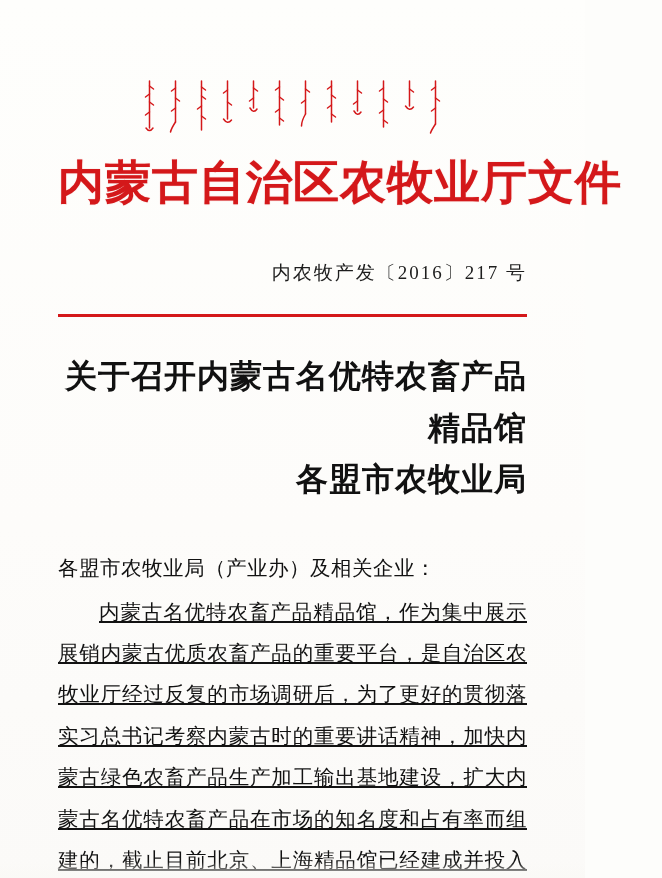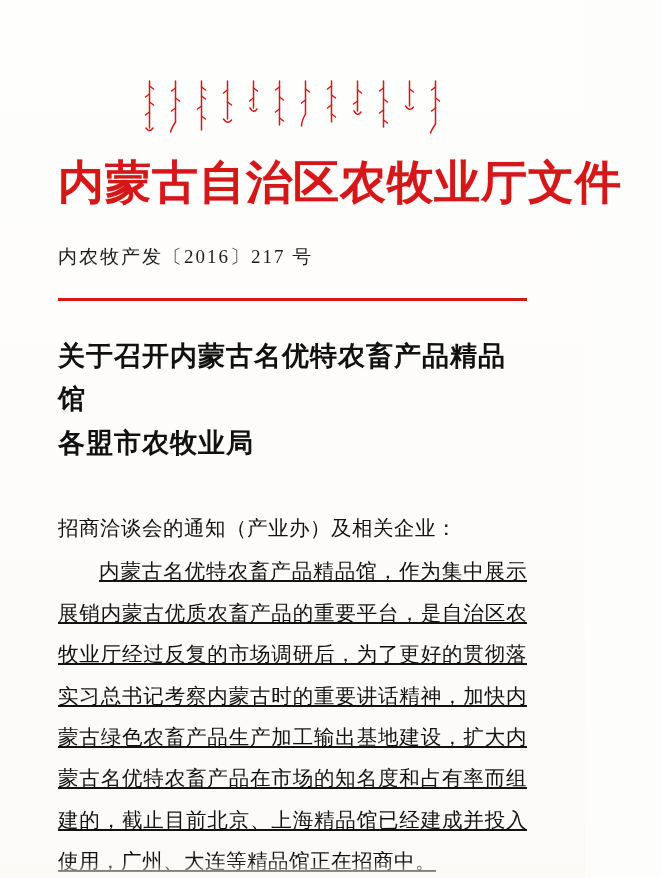--- a/index.html
+++ b/index.html
@@ -46,39 +46,39 @@
     font-family: "Liberation Serif", serif;
     font-weight: bold;
     font-size: 46px;
     letter-spacing: 1px;
     line-height: 1.08;
     text-shadow: 0 0 1px rgba(212,24,26,0.45);
     white-space: nowrap;
   }
   
   .doc-number {
-    margin-top: 36px;
-    text-align: left;
+    margin-top: 52px;
+    text-align: right;
     font-size: 19px;
     color: #1d1d1d;
     letter-spacing: 2px;
     font-family: "Liberation Serif", serif;
   }
   
   .red-rule {
     margin-top: 28px;
     height: 3px;
     background: #d4181a;
     width: 100%;
   }
   
   .subject {
     margin-top: 34px;
-    text-align: left;
-    font-size: 27px;
+    text-align: right;
+    font-size: 32px;
     font-weight: bold;
     color: #111;
     line-height: 1.62;
     letter-spacing: 1px;
   }
   .subject-line {
     display: block;
   }
   
   .body-text {
@@ -226,18 +226,18 @@
   <div class="doc-number">内农牧产发〔2016〕217 号</div>
 
   <div class="red-rule"></div>
 
   <div class="subject">
     <span class="subject-line">关于召开内蒙古名优特农畜产品精品馆</span>
     <span class="subject-line">各盟市农牧业局</span>
   </div>
 
   <div class="body-text">
-    <p class="para">招商洽谈会的通知（产业办）及相关企业：</p>
+    <p class="para">各盟市农牧业局（产业办）及相关企业：</p>
     <p class="para indent">内蒙古名优特农畜产品精品馆，作为集中展示展销内蒙古优质农畜产品的重要平台，是自治区农牧业厅经过反复的市场调研后，为了更好的贯彻落实习总书记考察内蒙古时的重要讲话精神，加快内蒙古绿色农畜产品生产加工输出基地建设，扩大内蒙古名优特农畜产品在市场的知名度和占有率而组建的，截止目前北京、上海精品馆已经建成并投入使用，广州、大连等精品馆正在招商中。</p>
   </div>
 
   <div class="page-fade"></div>
 </div>
 
 </body></html>

